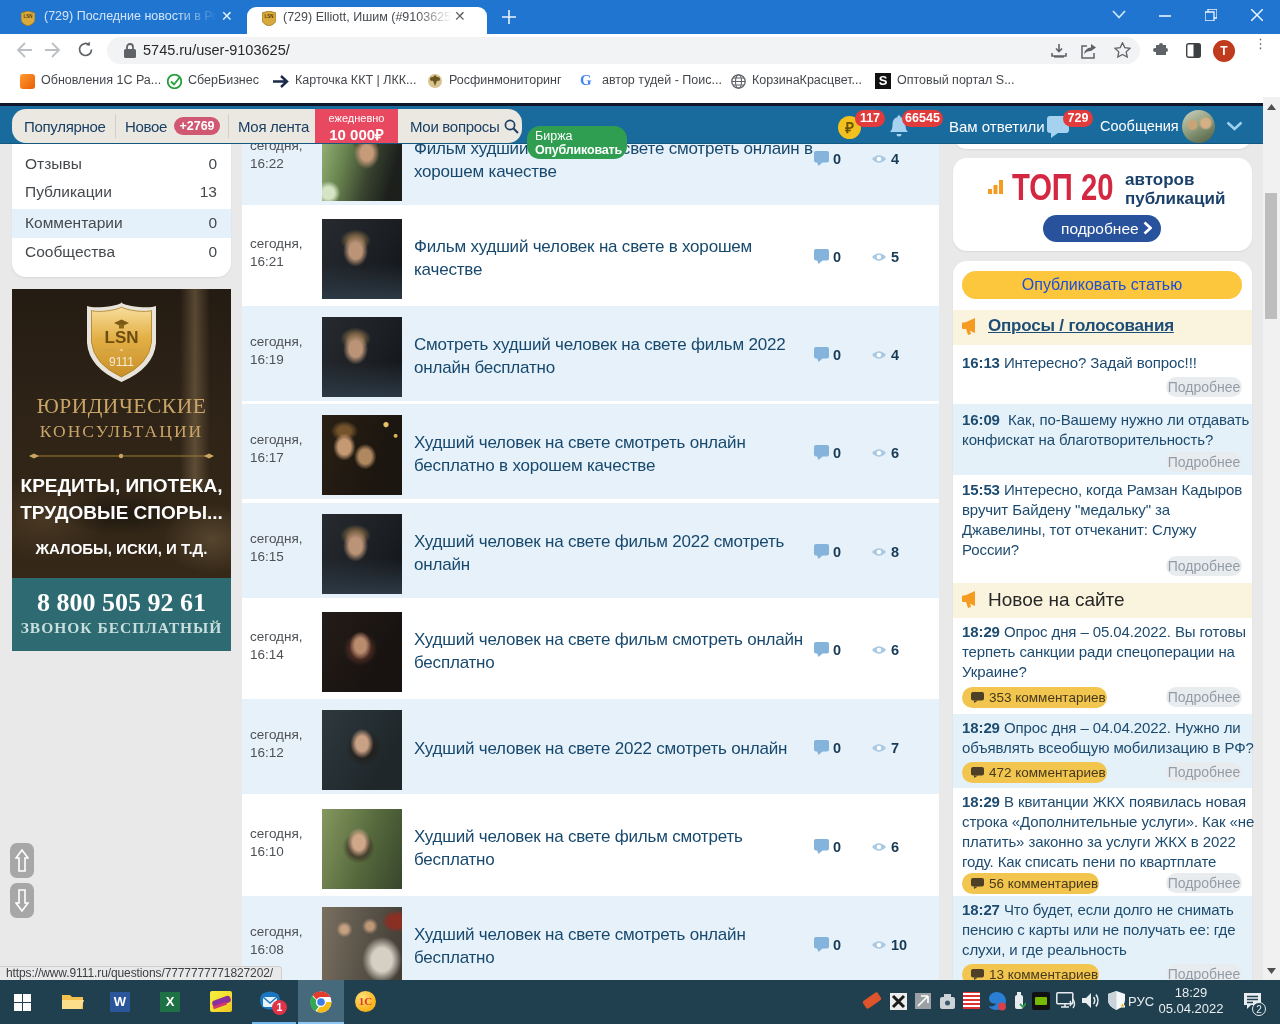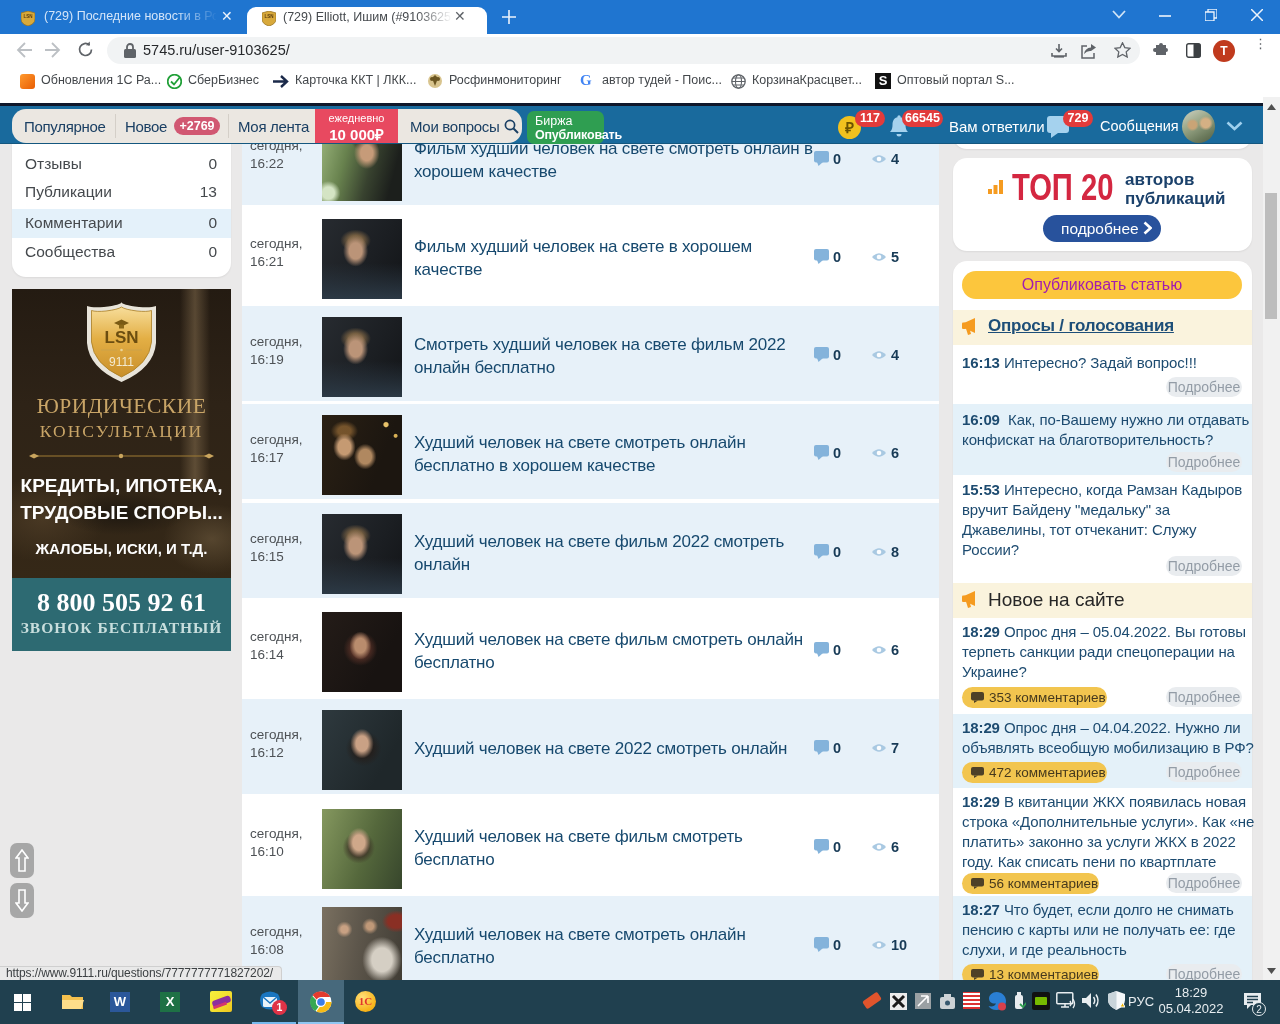--- a/index.html
+++ b/index.html
@@ -17,21 +17,21 @@
 #bookbar{left:0;top:66px;width:1280px;height:31px;background:#fff;}
 #omni{left:107px;top:37px;width:1033px;height:27px;background:#f1f3f4;border-radius:14px;}
 .url{left:143px;top:42px;font-size:14.5px;color:#26282b;}
 .bmi{position:absolute;top:73px;font-size:12.5px;color:#43474b;white-space:nowrap;}
 
 #navbar{left:0;top:103px;width:1263px;height:40px;background:#196a9d;border-top:3px solid #0f172a;box-shadow:0 1px 0 #14577f;z-index:30;}
 #menupill{left:12px;top:3px;width:510px;height:34px;background:#ebe7e1;border-radius:14px;overflow:hidden;}
 .mit{position:absolute;top:9px;font-size:15px;color:#1a3f63;letter-spacing:-0.3px;}
 .msep{position:absolute;top:5px;width:1px;height:24px;background:#d4cfc8;}
 #redblk{left:303px;top:0;width:83px;height:34px;background:#e84960;color:#fff;text-align:center;}
-#greenblk{left:527px;top:5px;width:77px;height:33px;background:#2f9e51;border-radius:7px;color:#fff;padding:3px 0 0 8px;line-height:14px;}
+#greenblk{left:527px;top:20px;width:100px;height:33px;background:#2f9e51;border-radius:13px;color:#fff;padding:3px 0 0 8px;line-height:14px;}
 .badge{position:absolute;background:#e23b3b;border-radius:9px;color:#fff;font-size:12.5px;font-weight:bold;text-align:center;z-index:5;}
 .navtxt{position:absolute;color:#fff;font-size:16.5px;}
 
 #whitestrip{left:0;top:97px;width:1280px;height:6px;background:#fff;}
 .card{position:absolute;background:#fff;border-radius:14px;box-shadow:0 1px 2px rgba(0,0,0,.07);}
 .lrow{position:absolute;left:25px;font-size:15.5px;color:#45494d;}
 .lnum{position:absolute;font-size:15.5px;color:#45494d;text-align:right;width:30px;}
 
 .row{position:absolute;left:242px;width:697px;height:95px;}
 .bgb{background:#e7f1f9;}
@@ -407,21 +407,21 @@
     </svg>
 <div class="ab" style="left:1012px;top:167px;width:160px;font-size:37px;font-weight:bold;color:#d42741;white-space:nowrap;transform:scaleX(0.79);transform-origin:left;">ТОП 20</div>
 <div class="ab" style="left:1125px;top:170px;font-size:17px;font-weight:bold;color:#1b416b;line-height:19px;">авторов<br>публикаций</div>
 <div class="ab" style="left:1043px;top:215px;width:118px;height:27px;border-radius:13.5px;background:#28529c;"></div>
 <div class="ab" style="left:1061px;top:220px;font-size:15.5px;color:#fff;">подробнее</div>
 <svg class="ab" style="left:1143px;top:221px" width="9" height="14" viewBox="0 0 9 14">
       <path d="M1.5 1.5 L7.5 7 L1.5 12.5" stroke="#fff" stroke-width="2.6" fill="none"></path>
     </svg>
 <div class="card" style="left:953px;top:261px;width:299px;height:719px;border-radius:14px 14px 0 0;"></div>
 <div class="ab" style="left:962px;top:271px;width:280px;height:28px;background:#fcc63d;border-radius:14px;"></div>
-<div class="ab" style="left:962px;top:276px;width:280px;text-align:center;font-size:16px;color:#a21caf;">Опубликовать статью</div>
+<div class="ab" style="left:962px;top:276px;width:280px;text-align:center;font-size:16px;color:#1d4ed8;">Опубликовать статью</div>
 <div class="beige" style="top:310px;"></div>
 <svg class="ab" style="left:962px;top:317px" width="20" height="19" viewBox="0 0 20 19">
       <path d="M2 6 L13 1 V16 L2 11 Z" fill="#f59b20"></path>
       <rect x="0" y="5.5" width="4" height="6.5" rx="1" fill="#f59b20"></rect>
       <path d="M4 11.5 L6 18 L9 17 L7.5 11.5 Z" fill="#f59b20"></path>
     </svg>
 <div class="ab" style="left:988px;top:316px;font-size:17px;font-weight:bold;color:#1d4e78;text-decoration:underline;letter-spacing:-0.2px;">Опросы / голосования</div>
 <div class="sbblue" style="top:404px;height:71px;"></div>
 <div class="sbt" style="top:353px;"><b>16:13</b> Интересно? Задай вопрос!!!</div>
 <div class="pdr" style="top:377px;">Подробнее</div>

